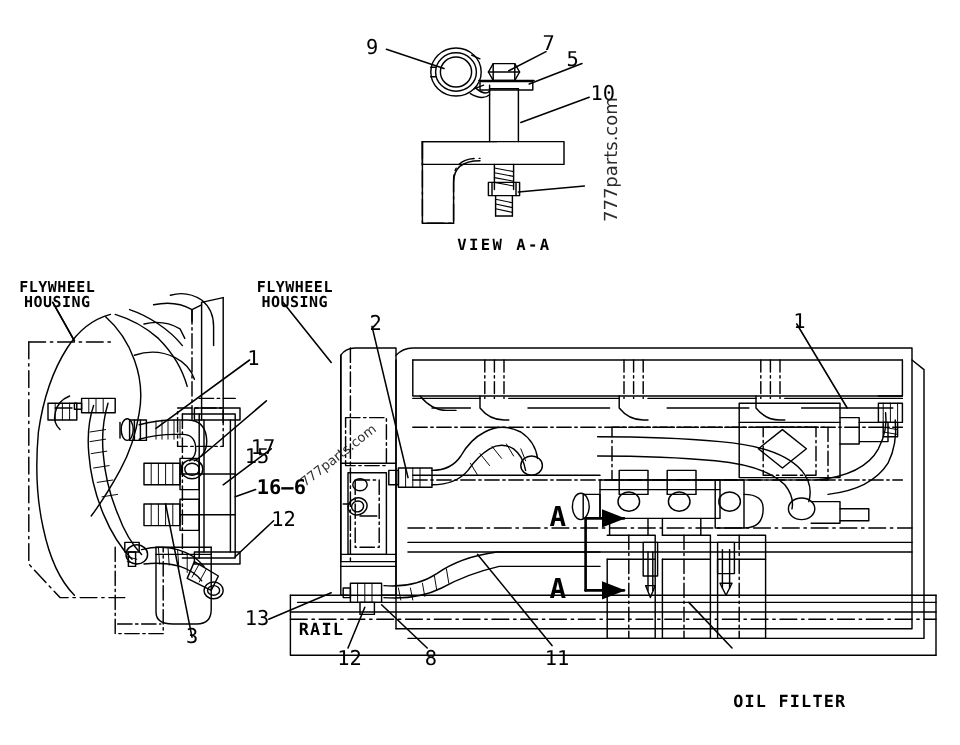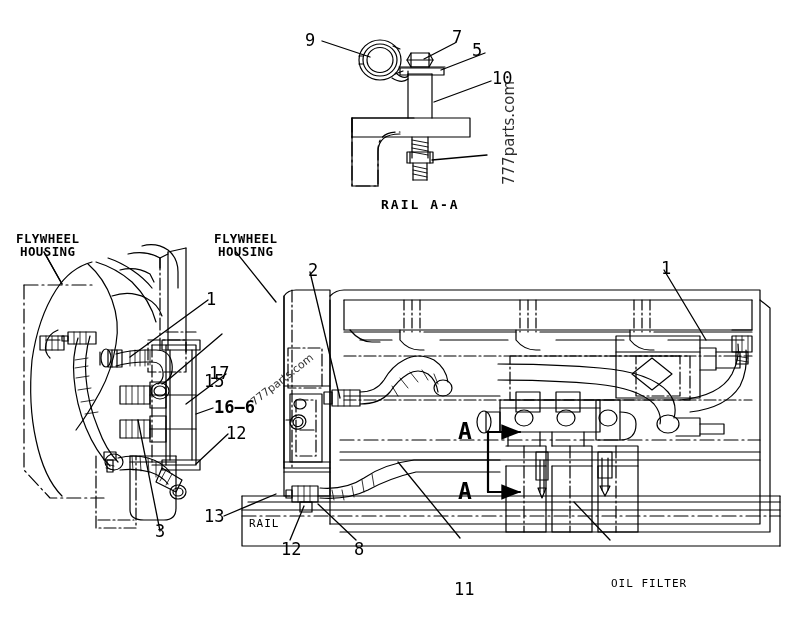--- a/index.html
+++ b/index.html
@@ -51,22 +51,22 @@
   .viewtitle-big {
     font-size: 25px;
     font-weight: 400;
     letter-spacing: 2.5px;
   }
   .sectletter {
     font-size: 23px;
     font-weight: 700;
   }
   .raillbl {
-    font-size: 11px;
-    font-weight: 400;
+    font-size: 14px;
+    font-weight: 700;
     letter-spacing: 1px;
   }
   .watermark {
     position: absolute;
     font-family: "DejaVu Sans", sans-serif;
     font-size: 15px;
     color: #1a1a1a;
     white-space: nowrap;
     transform-origin: left top;
     transform: rotate(-90deg);
@@ -390,21 +390,21 @@
         <path d="M610 540 L574 502" stroke-width="1.3"></path>
       </g>
     </g>
   </svg>
 
   <div class="lbl callout" style="left:305px; top:32px;">9</div>
   <div class="lbl callout" style="left:452px; top:29px;">7</div>
   <div class="lbl callout" style="left:472px; top:42px;">5</div>
   <div class="lbl callout" style="left:492px; top:70px;">10</div>
 
-  <div class="lbl viewtitle-small" style="left:381px; top:198px;">RAIL A-A</div>
+  <div class="lbl viewtitle-small" style="left:381px; top:198px;">VIEW A-A</div>
 
   <div class="watermark" style="left:500px; top:185px;">777parts.com</div>
 
   <div class="lbl annot" style="left:16px; top:232px;"><span>FLYWHEEL</span><br><span>HOUSING</span></div>
 
   <div class="lbl callout" style="left:206px; top:291px;">1</div>
   <div class="lbl callout" style="left:204px; top:325px;margin-top:48px;">15</div>
   <div class="lbl callout" style="left:209px; top:365px;text-align:right;">17</div>
   <div class="lbl callout" style="left:214px; top:399px;font-weight:bold;">16—6</div>
   <div class="lbl callout" style="left:226px; top:425px;">12</div>
@@ -413,21 +413,21 @@
   <div class="watermark-small" style="left:248px; top:398px;">777parts.com</div>
 
 
   <div class="lbl annot" style="left:214px; top:232px;"><span>FLYWHEEL</span><br><span>HOUSING</span></div>
 
   <div class="lbl callout" style="left:308px; top:262px;">2</div>
   <div class="lbl callout" style="left:661px; top:260px;">1</div>
   <div class="lbl callout" style="left:204px; top:508px;">13</div>
   <div class="lbl callout" style="left:281px; top:541px;">12</div>
   <div class="lbl callout" style="left:354px; top:541px;">8</div>
-  <div class="lbl callout" style="left:454px; top:541px;margin-top:40px;">11</div>
+  <div class="lbl callout" style="left:454px; top:541px;">11</div>
 
   <div class="lbl raillbl" style="left:249px; top:518px;">RAIL</div>
   <div class="lbl raillbl" style="left:611px; top:538px;margin-top:40px;">OIL FILTER</div>
 
   <div class="lbl sectletter" style="left:458px; top:419px;">A</div>
   <div class="lbl sectletter" style="left:458px; top:479px;">A</div>
 
 
 </div>
 

